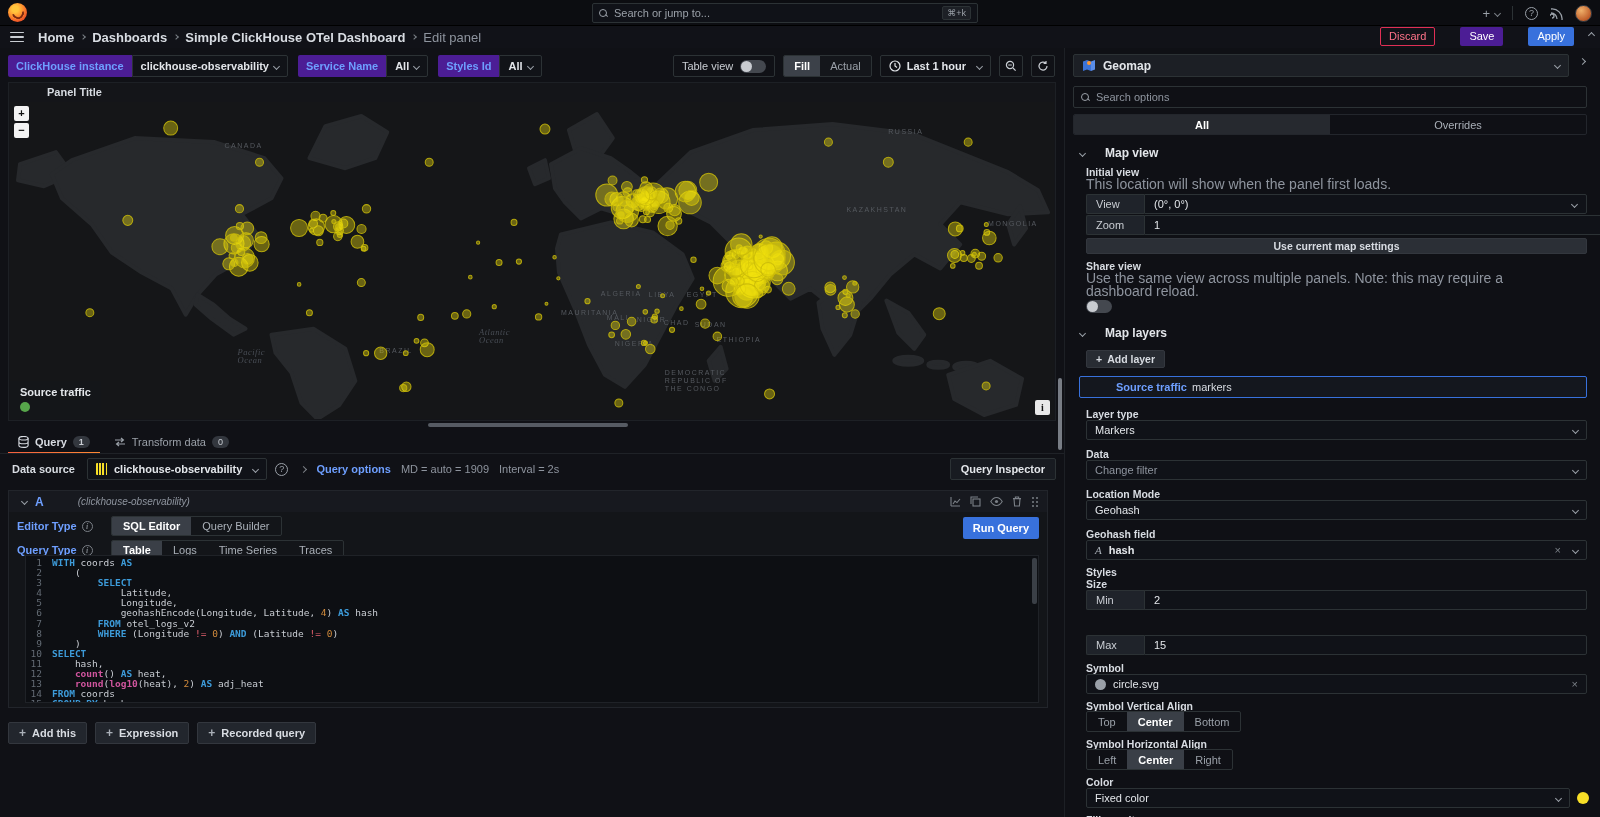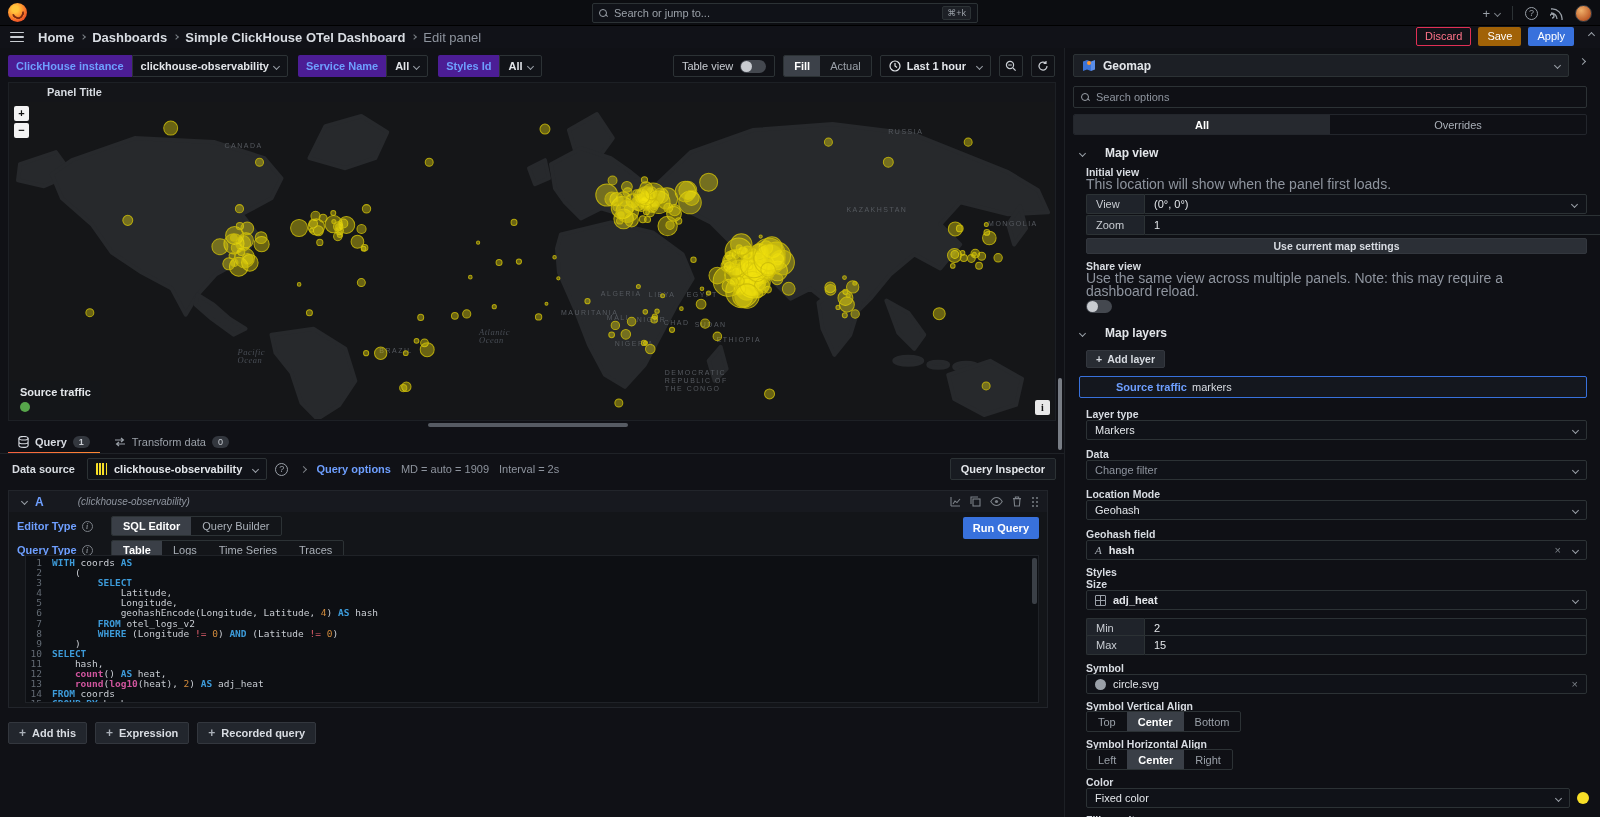--- a/index.html
+++ b/index.html
@@ -31,24 +31,24 @@
   .plus-btn { font-size:13px; color:#9aa0a8; display:flex; align-items:center; }
 
   
   .crumbbar { position:absolute; left:0; top:26px; width:1600px; height:22px; background:#111218; display:flex; align-items:center; }
   .burger { margin-left:10px; width:14px; display:flex; flex-direction:column; gap:3px; }
   .burger i { height:1.6px; background:#c9cdd3; border-radius:1px; }
   .crumbs { display:flex; align-items:center; margin-left:14px; gap:7px; font-size:13px; }
   .crumbs .sep { width:4px; height:4px; border-right:1.2px solid #7b8087; border-bottom:1.2px solid #7b8087; transform:rotate(-45deg); }
   .crumb { color:#d8dce2; font-weight:600; }
   .crumb.muted { color:#8e949e; font-weight:400; }
-  .crumb-actions { position:absolute; right:26px; top:1px; display:flex; gap:7px; align-items:center; }
+  .crumb-actions { position:absolute; right:26px; top:1px; display:flex; gap:25px; align-items:center; }
   .btn { font-size:11px; border-radius:2px; padding:0 8px; height:19px; line-height:17px; border:1px solid transparent; }
   .btn.discard { color:#ff7389; border-color:#e02f55; background:transparent; }
-  .btn.save { background:#a16207; color:#fff; }
+  .btn.save { background:#4c1d95; color:#fff; }
   .btn.apply { background:#3871dc; color:#fff; }
   .collapse-up { position:absolute; right:6px; top:7px; }
 
   
   .varbar { position:absolute; left:8px; top:55px; display:flex; gap:10px; align-items:center; }
   .vargroup { display:flex; }
   .var-label { background:#4c1d95; color:#6e9fff; font-size:11px; font-weight:600; padding:0 8px; height:22px; line-height:22px; border-radius:2px 0 0 2px; }
   .var-value { background:#111318; border:1px solid #2c3235; color:#e3e6ea; font-size:11px; font-weight:600; padding:0 8px; height:22px; display:flex; align-items:center; border-radius:0 2px 2px 0; }
   .ptool { position:absolute; top:55px; right:545px; display:flex; gap:8px; align-items:center; }
   .tv-box { display:flex; align-items:center; gap:7px; border:1px solid #2c3235; border-radius:2px; height:22px; padding:0 8px; font-size:11px; color:#c9cdd3; }
@@ -789,21 +789,21 @@
       <span class="chev"></span>
     </div>
 
     <div class="sb-abs f-label" style="left:21px; top:518px">Styles</div>
     <div class="sb-abs f-label" style="left:21px; top:530px">Size</div>
     <div class="sb-abs dd" style="left:21px; top:542px; width:501px">
       <span class="gridicon"></span>
       <span class="val" style="font-weight:600">adj_heat</span>
       <span class="chev"></span>
     </div>
-    <div class="sb-abs" style="left:21px; top:570px; width:501px; display:flex">
+    <div class="sb-abs" style="left:21px; top:542px; width:501px; display:flex">
       <span class="inline-lbl">Min</span>
       <span class="inline-val">
           <span>2</span>
         </span>
     </div>
     <div class="sb-abs" style="left:21px; top:587px; width:501px; display:flex">
       <span class="inline-lbl">Max</span>
       <span class="inline-val">
           <span>15</span>
         </span>

